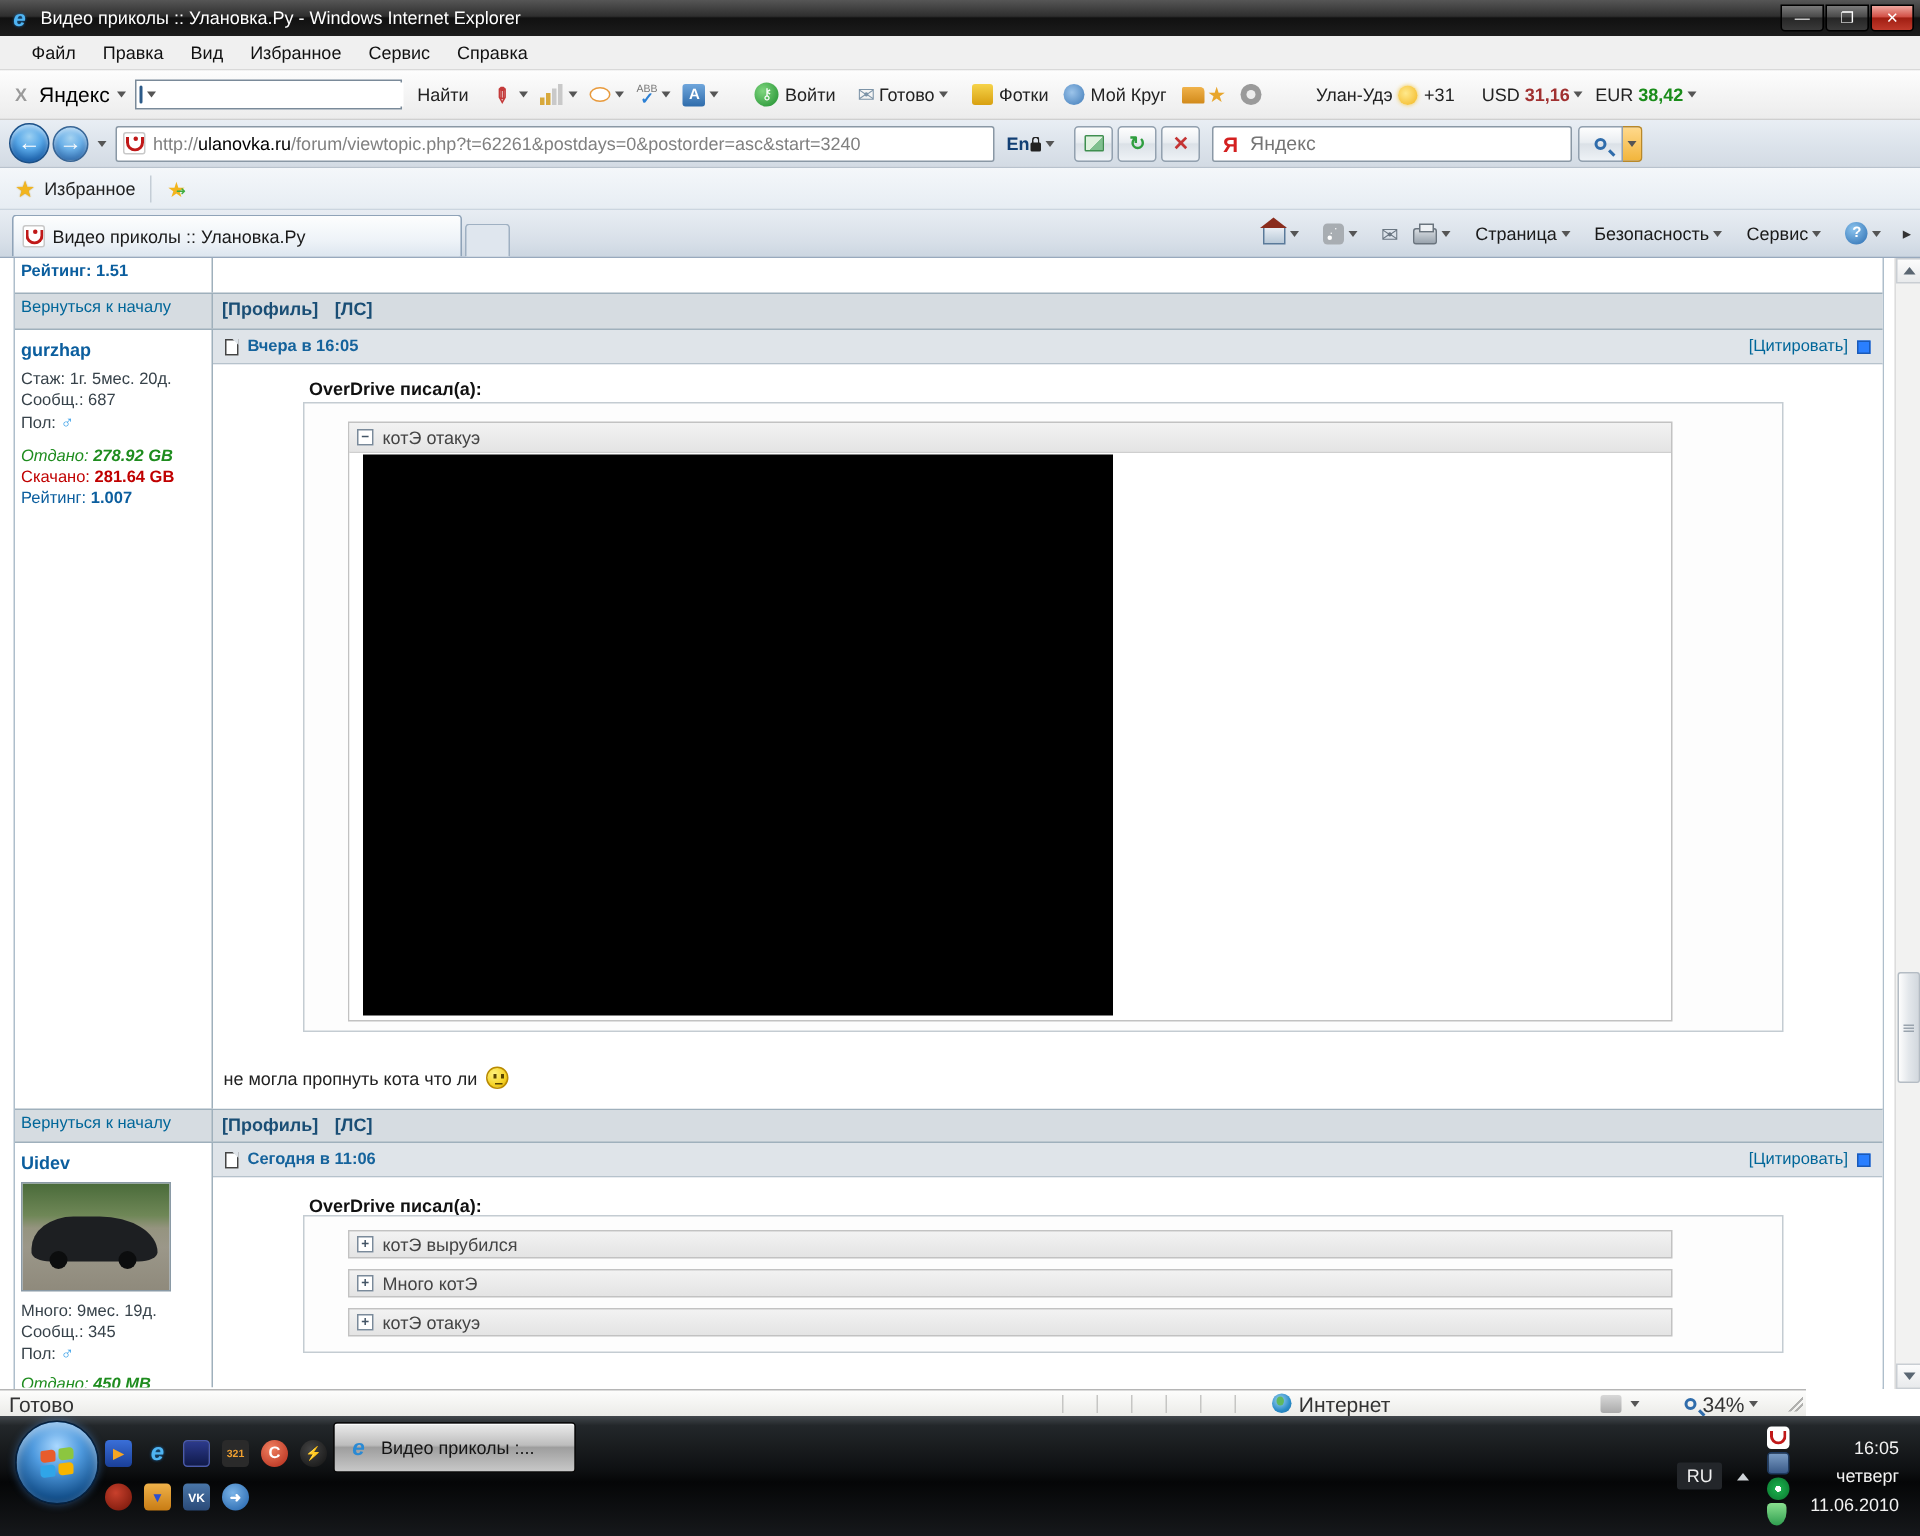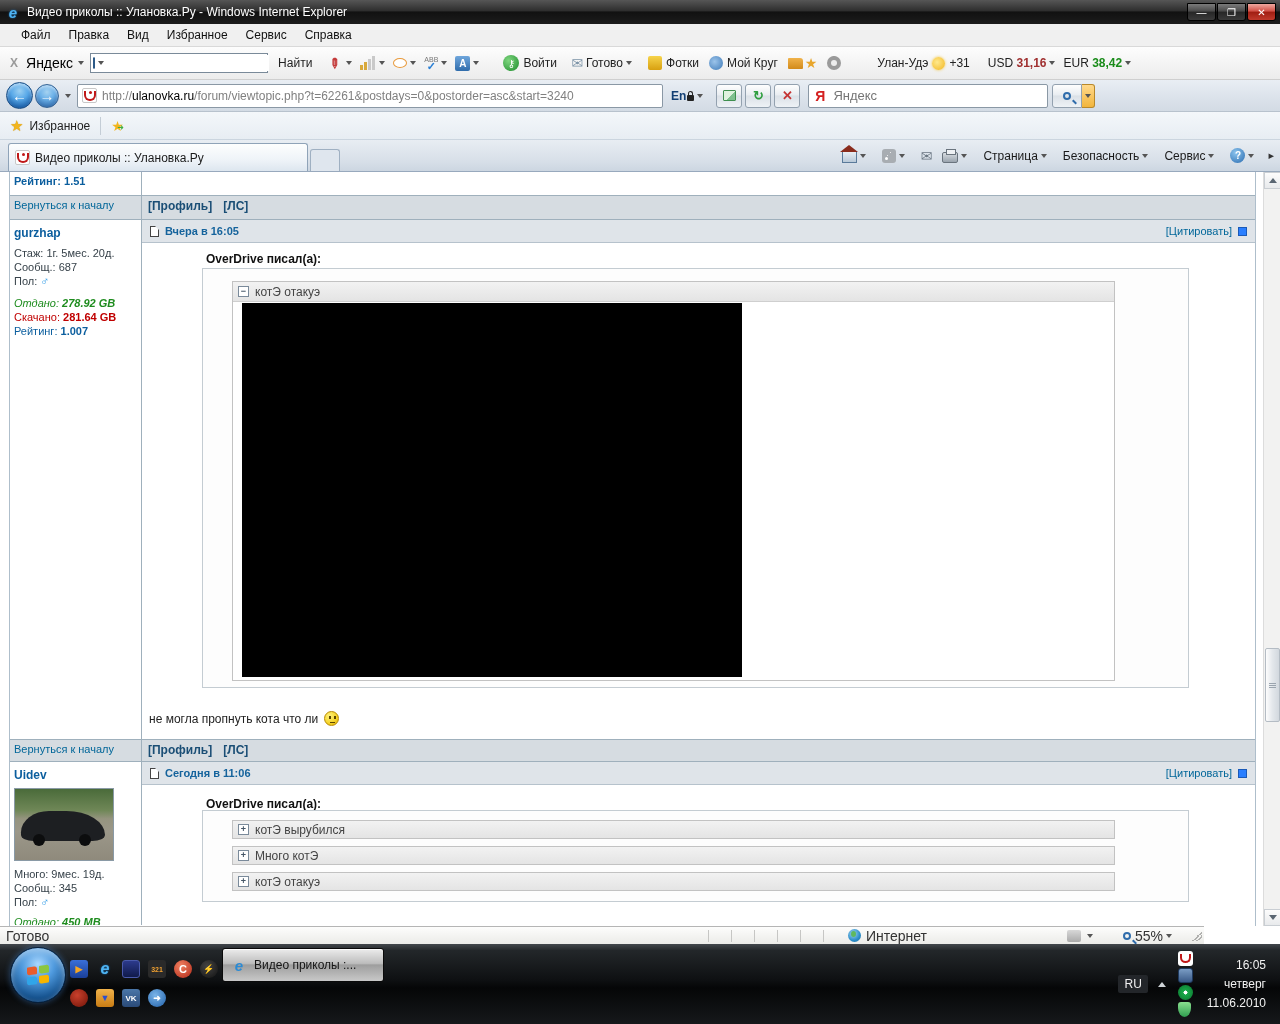--- a/index.html
+++ b/index.html
@@ -603,21 +603,21 @@
         <i></i>
         <i></i>
         <i></i>
       </span>
     <span class="globe"></span>
     <span class="st-zone">Интернет</span>
     <span class="st-flag"></span>
     <span class="caret"></span>
     <span class="st-zoom">
       <span class="mag" style="margin-right:4px"></span>
-      <span>55%</span>
+      <span>34%</span>
       <span class="caret"></span>
     </span>
     <span class="st-grip"></span>
   </div>
 
   <div class="taskbar">
     <div class="orb">
       <span class="flag">
           <i></i>
           <i></i>

